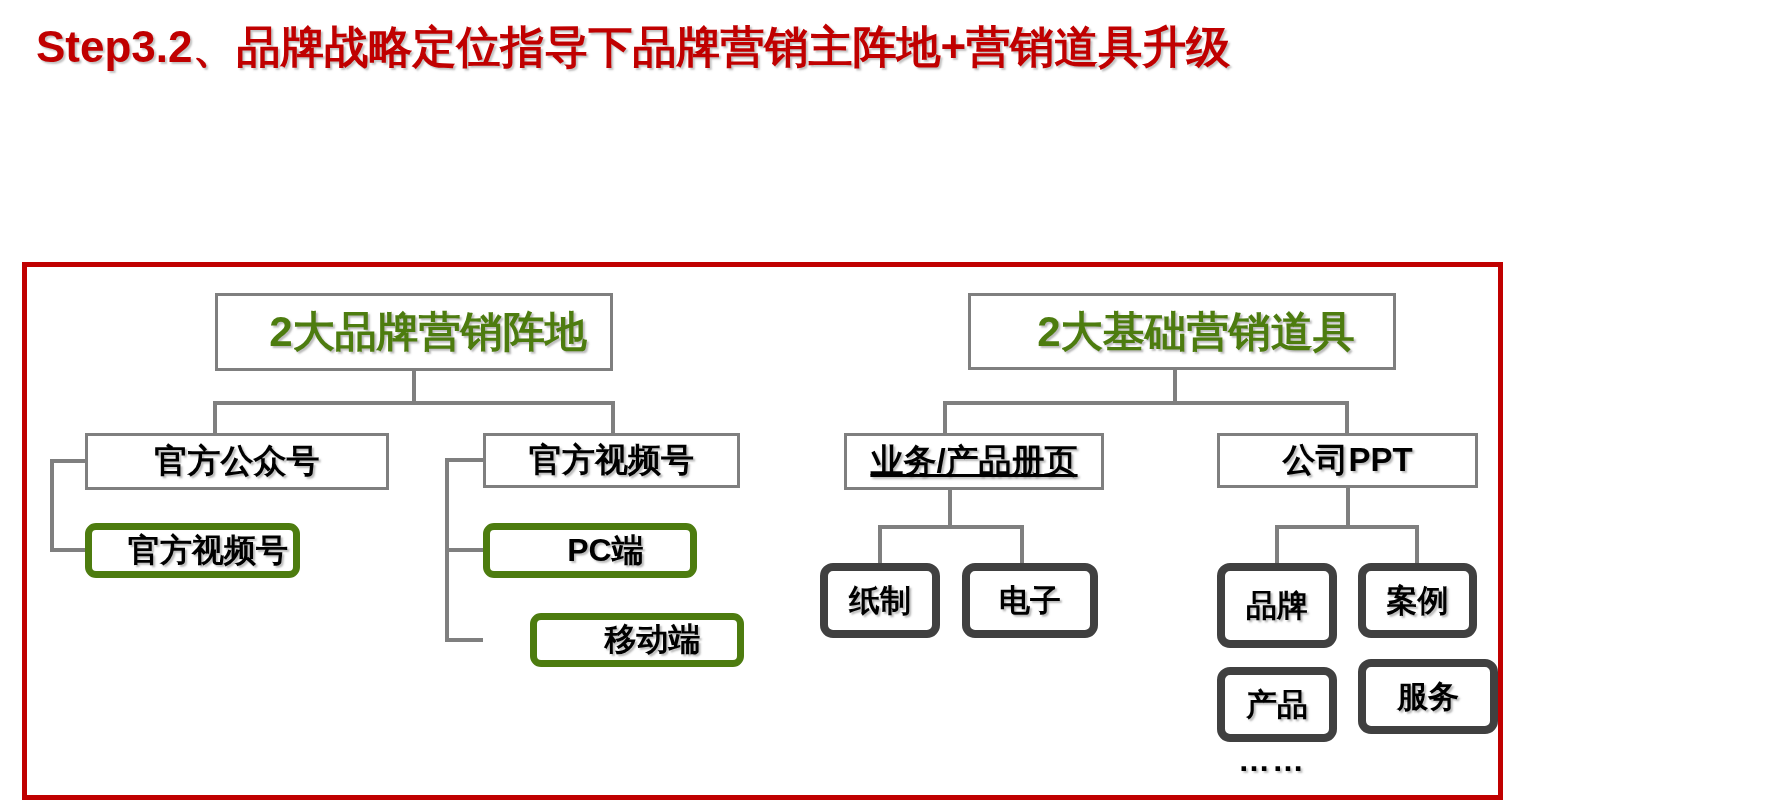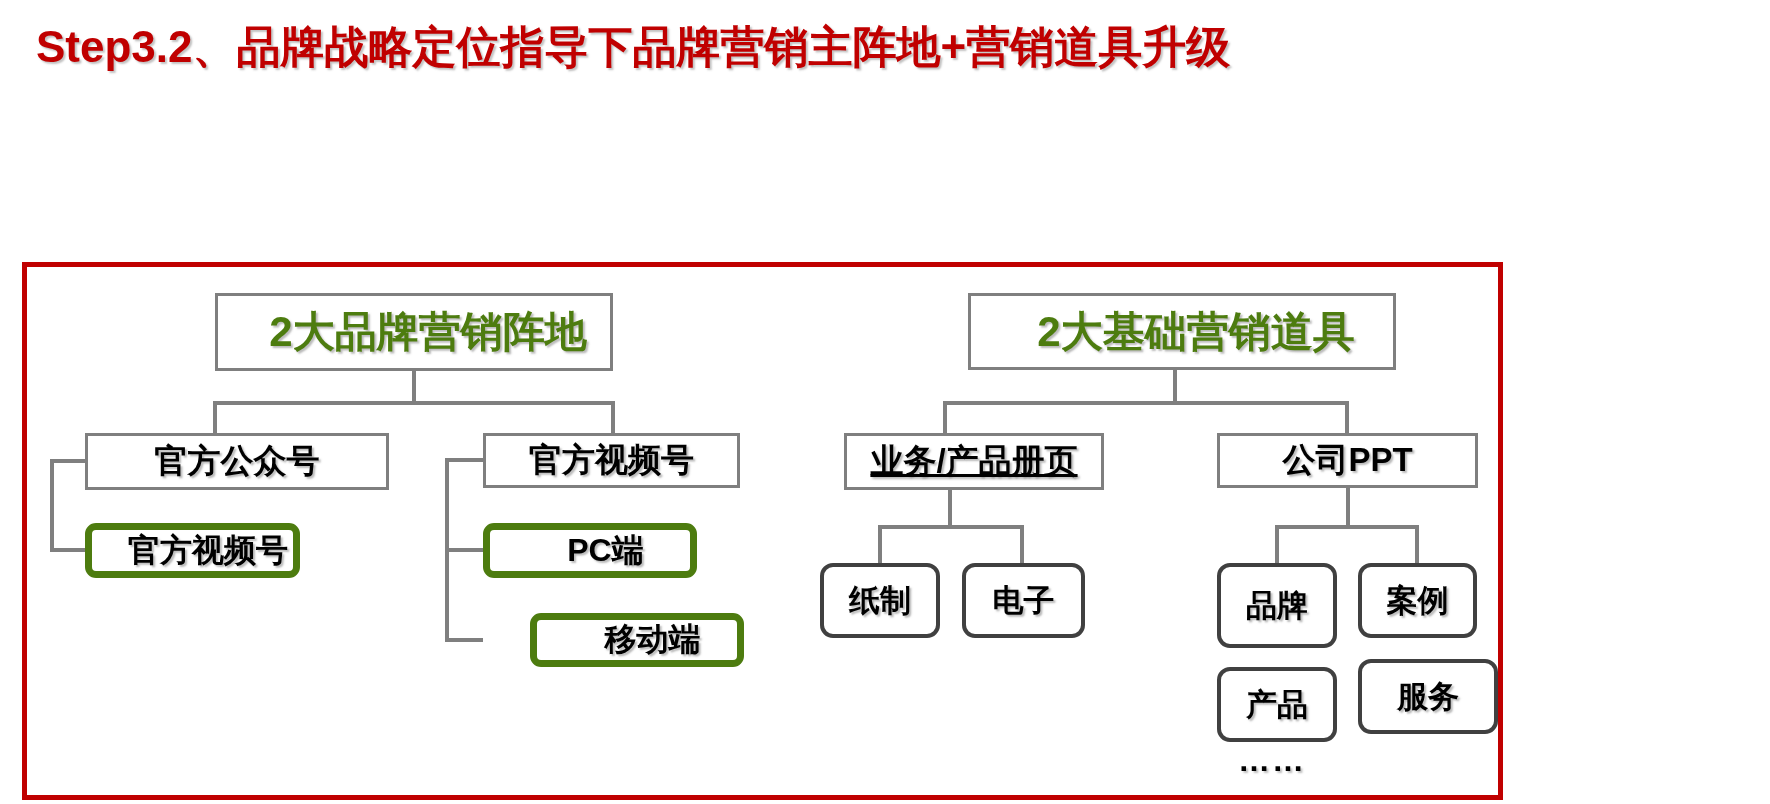--- a/index.html
+++ b/index.html
@@ -21,21 +21,21 @@
   .node{
     position:absolute;box-sizing:border-box;background:#ffffff;
     border:3px solid #7F7F7F;
     display:flex;align-items:center;justify-content:center;
     font-weight:bold;color:#000000;white-space:nowrap;
     text-shadow:2px 2px 2px rgba(130,130,130,0.55);
   }
   .node.red{color:#4d7c0f;font-size:42px;text-shadow:2px 2px 2px rgba(120,120,120,0.5);padding-left:28px;}
   .node.lvl2{font-size:33px;}
   .node.round{border:7px solid #4d7c0f;border-radius:11px;font-size:32px;padding-left:31px;}
-  .node.small{border:4px solid #404040;border-radius:13px;font-size:31px;}
+  .node.small{border:8px solid #404040;border-radius:13px;font-size:31px;}
   .dots{
     position:absolute;font-weight:bold;color:#000000;font-size:32px;
     letter-spacing:2px;text-shadow:2px 2px 2px rgba(130,130,130,0.5);
   }
 </style>
 </head>
 <body>
 
 <div class="canvas">
 
@@ -85,21 +85,21 @@
   <div class="node round" style="left:483px;top:613px;width:214px;height:54px;margin-left:47px;">移动端</div>
 
   <div class="node red" style="left:968px;top:293px;width:428px;height:77px;">2大基础营销道具</div>
 
   <div class="node lvl2" style="left:844px;top:433px;width:260px;height:57px;text-decoration:underline;">业务/产品册页</div>
 
   <div class="node lvl2" style="left:1217px;top:433px;width:261px;height:55px;">公司PPT</div>
 
   <div class="node small" style="left:820px;top:563px;width:120px;height:75px;">纸制</div>
 
-  <div class="node small" style="left:962px;top:563px;width:123px;height:75px;">电子</div>
+  <div class="node small" style="left:962px;top:563px;width:136px;height:75px;">电子</div>
 
   <div class="node small" style="left:1217px;top:563px;width:120px;height:85px;">品牌</div>
 
   <div class="node small" style="left:1358px;top:563px;width:119px;height:75px;">案例</div>
 
   <div class="node small" style="left:1217px;top:667px;width:120px;height:75px;">产品</div>
 
   <div class="node small" style="left:1358px;top:659px;width:140px;height:75px;">服务</div>
 
   <div class="dots" style="left:1238px;top:742px;">……</div>

